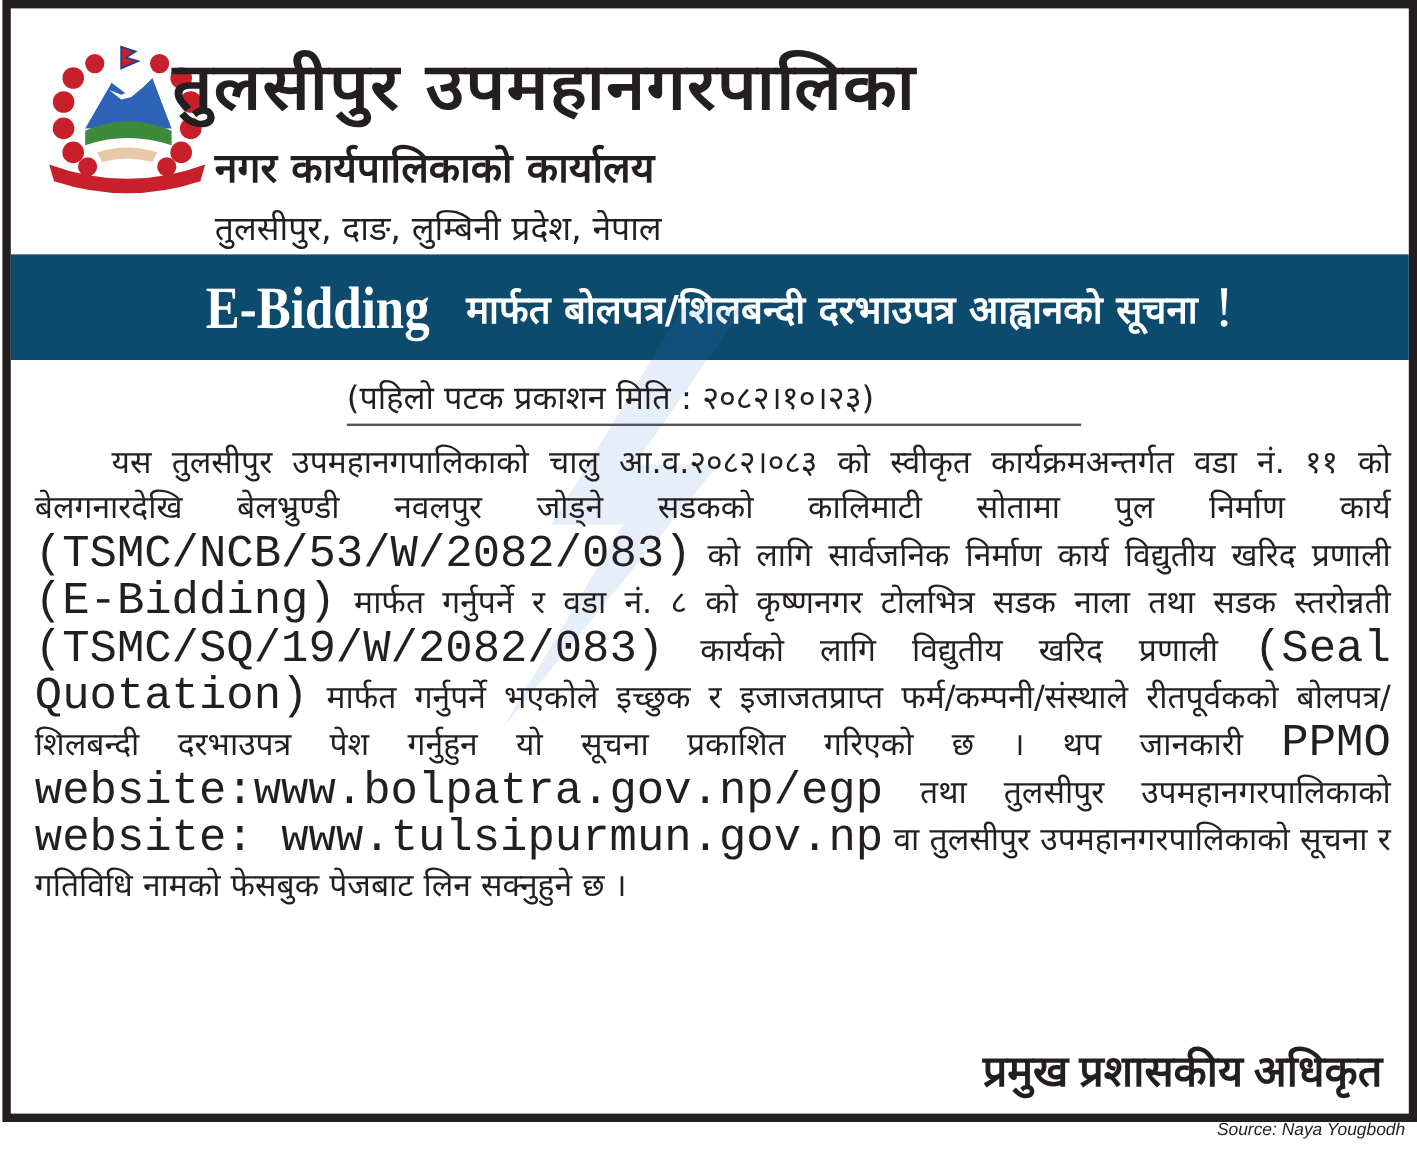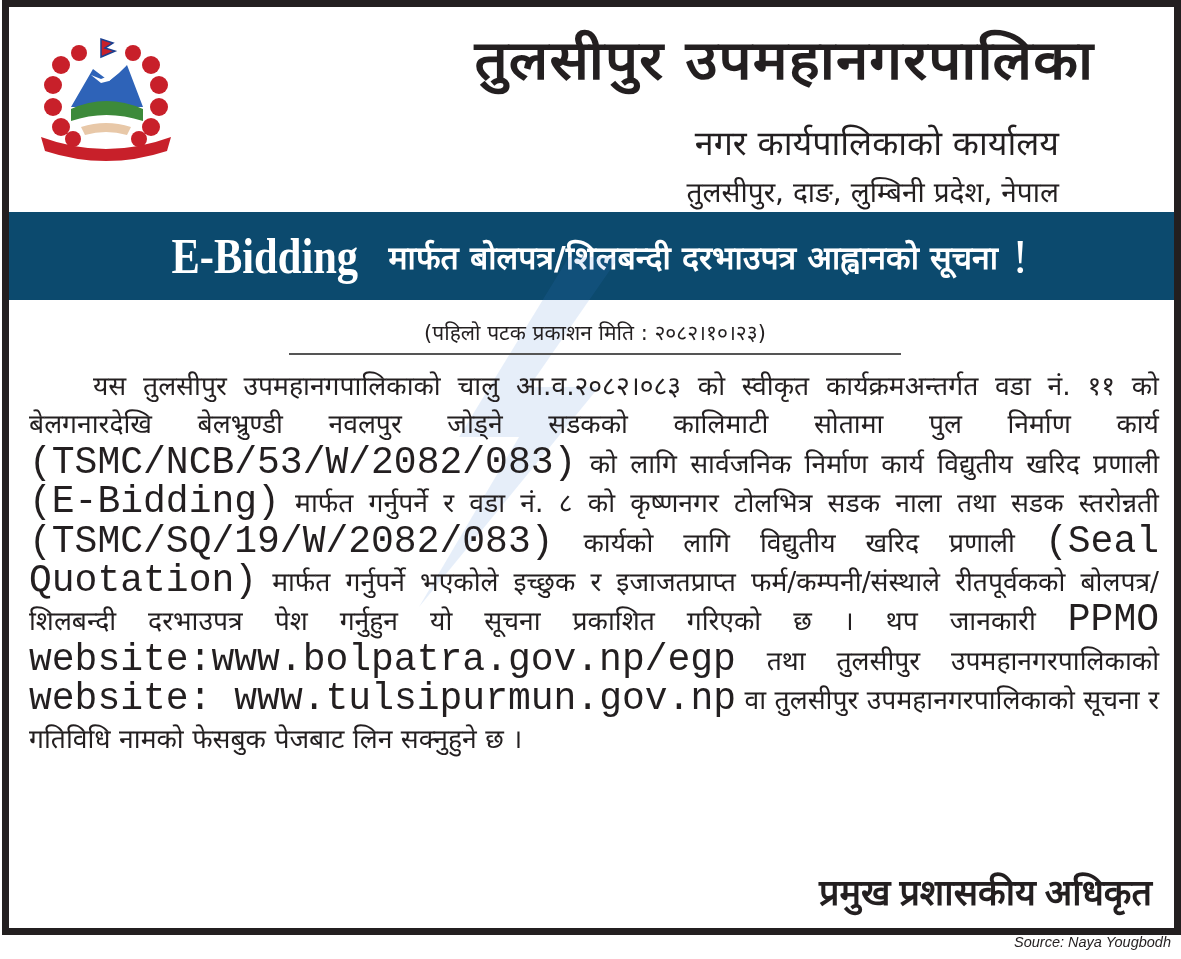--- a/index.html
+++ b/index.html
@@ -7,37 +7,37 @@
       width: 1181px; height: 959px; background: #ffffff; position: relative; overflow: hidden;
       font-family: "DejaVu Sans", sans-serif; color: #231f20;
     }
     .frame {
       position: absolute; left: 2px; top: 0; width: 1165px; height: 921px;
       border: 7px solid #231f20; background: #ffffff;
     }
     .emblem {
       position: absolute; left: 22px; top: 28px; width: 150px; height: 130px;
     }
-    .head { position: absolute; left: 170px; top: 12px; width: 880px; text-align: right; }
+    .head { position: absolute; left: 170px; top: 24px; width: 880px; text-align: left; }
     .head .org {
       font-weight: bold; font-size: 54px; line-height: 72px; letter-spacing: 1px; margin: 6px 0 0 0;
       transform: scaleX(1.08);
     }
-    .head .office { font-weight: normal; font-size: 34px; line-height: 52px; margin-top: 20px; }
+    .head .office { font-weight: bold; font-size: 34px; line-height: 52px; margin-top: 6px; }
     .head .addr { font-size: 28px; line-height: 48px; }
     .band {
       position: absolute; left: 0; top: 205px; width: 1165px; height: 88px; background: #0c4a6e;
       color: #ffffff; display: flex; align-items: center; justify-content: center; white-space: nowrap;
     }
     .band .en { font-family: "Liberation Serif", serif; font-weight: bold; font-size: 50px; margin-right: 14px; transform: scaleX(0.85); display: inline-block; }
     .band .np { font-weight: bold; font-size: 32px; letter-spacing: 0px; }
     .band .bang { font-family: "Liberation Serif", serif; font-size: 48px; margin-left: 14px; }
     .pubdate {
-      position: absolute; left: 280px; top: 306px; width: 612px; text-align: center;
-      font-size: 21px; line-height: 40px; border-bottom: 2px solid #555;
+      position: absolute; left: 280px; top: 306px; width: 612px; 
+      font-size: 27px; line-height: 40px; border-bottom: 2px solid #555;
     }
     .body {
       position: absolute; left: 20px; top: 360px; width: 1130px;
       font-size: 26.5px; line-height: 38.4px; text-align: justify; text-align-last: left;
     }
     .body p { margin: 0; text-indent: 64px; }
     .body .en { font-family: Liberation Mono, monospace; font-size: 38px; }
     .sign {
       position: absolute; right: 22px; top: 860px; font-weight: bold; font-size: 36px; line-height: 52px; font-family: Liberation Serif, serif;
     }

